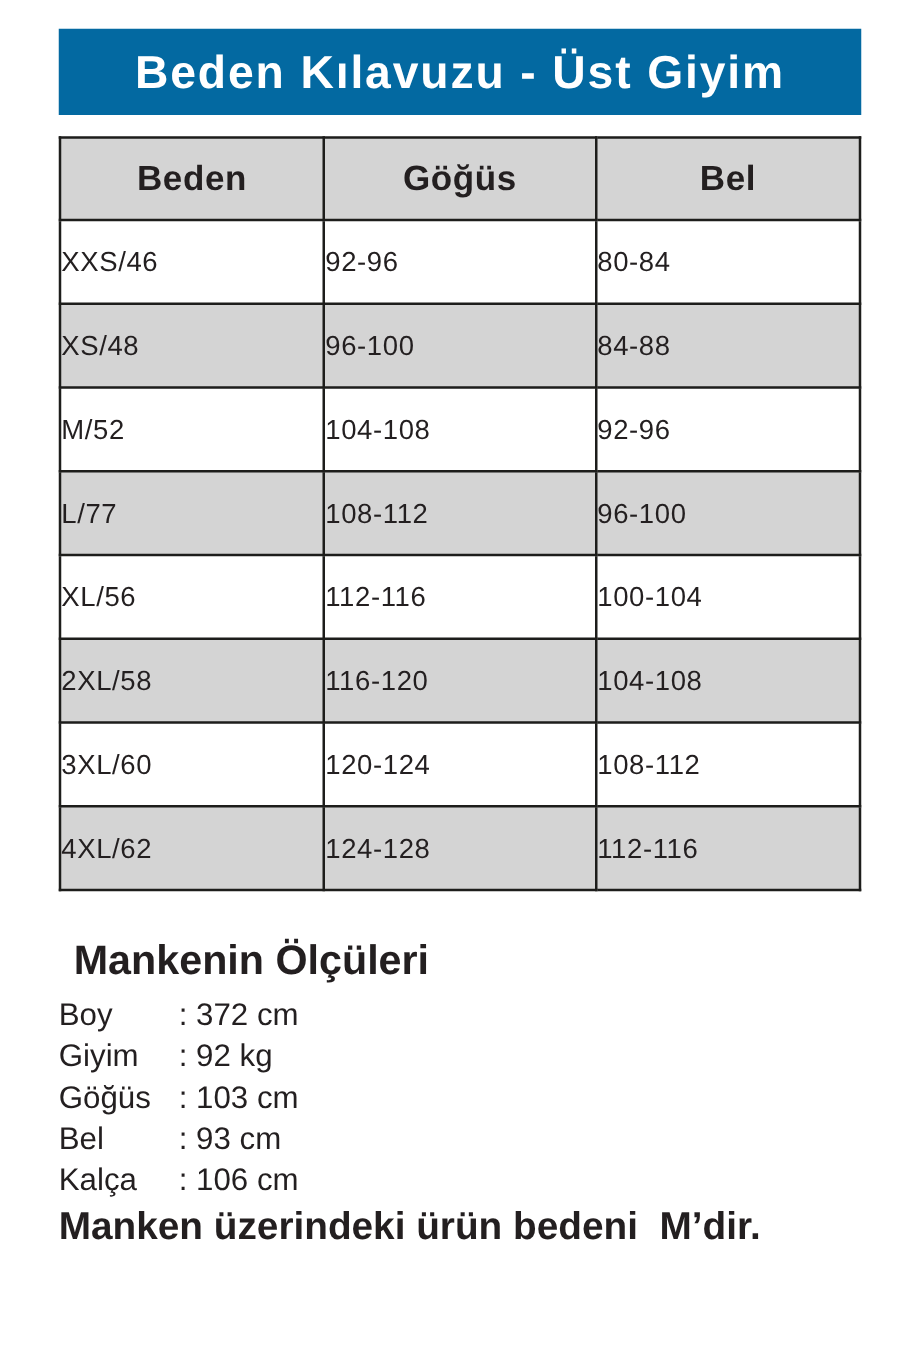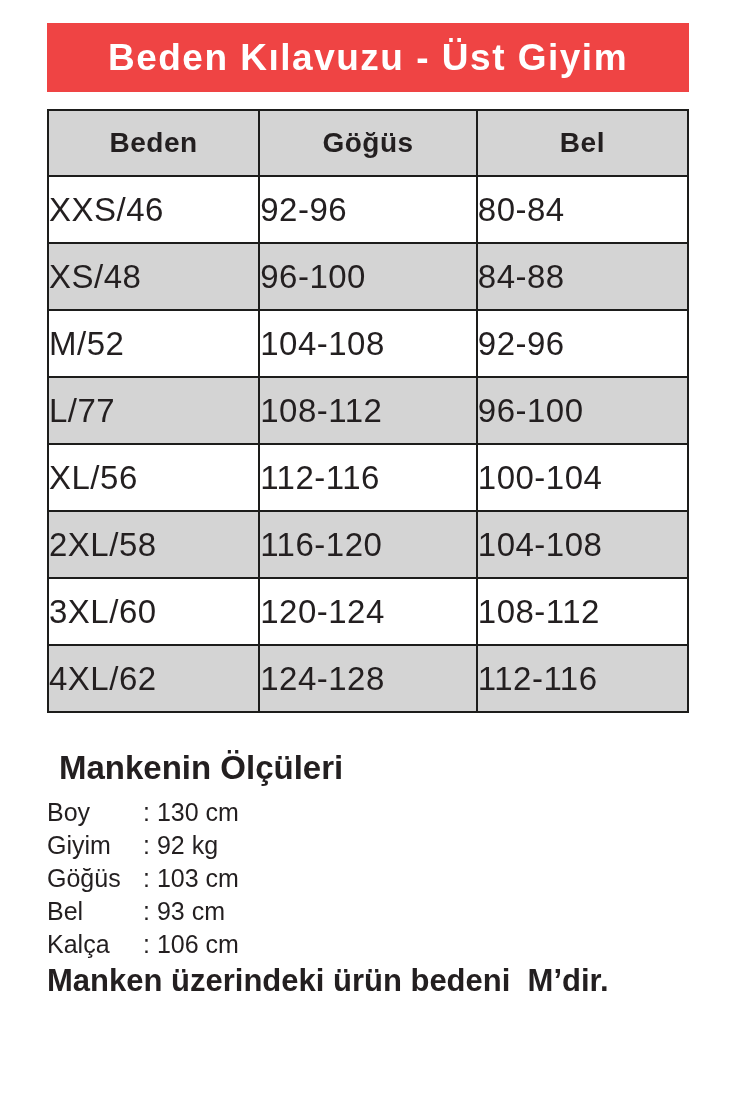--- a/index.html
+++ b/index.html
@@ -16,21 +16,21 @@
   }
   .page {
     box-sizing: border-box;
     width: 730px;
     height: 1096px;
     padding: 23px 41px 0 47px;
   }
 
   
   .title-bar {
-    background: #ef4444;
+    background: #0369a1;
     height: 69px;
     display: flex;
     align-items: center;
     justify-content: center;
     margin-bottom: 17px;
   }
   .title-bar h1 {
     margin: 0;
     color: #ffffff;
     font-size: 37px;
@@ -58,21 +58,21 @@
   }
   table.size-chart th {
     height: 64px;
     background: #d4d4d4;
     font-size: 28px;
     font-weight: 700;
     letter-spacing: 0.5px;
   }
   table.size-chart td {
     height: 65px;
-    font-size: 33px;
+    font-size: 22px;
     font-weight: 400;
     letter-spacing: 0.5px;
   }
   table.size-chart tbody tr:nth-child(even) {
     background: #d4d4d4;
   }
   table.size-chart tbody tr:nth-child(odd) {
     background: #ffffff;
   }
 
@@ -167,21 +167,21 @@
         <td>112-116</td>
       </tr>
     </tbody>
   </table>
 
   <section class="model-info">
     <h2>Mankenin Ölçüleri</h2>
 
     <div class="measure-line">
       <span class="m-label">Boy</span>
-      <span class="m-value">: 130 cm</span>
+      <span class="m-value">: 372 cm</span>
     </div>
     <div class="measure-line">
       <span class="m-label">Giyim</span>
       <span class="m-value">: 92 kg</span>
     </div>
     <div class="measure-line">
       <span class="m-label">Göğüs</span>
       <span class="m-value">: 103 cm</span>
     </div>
     <div class="measure-line">

